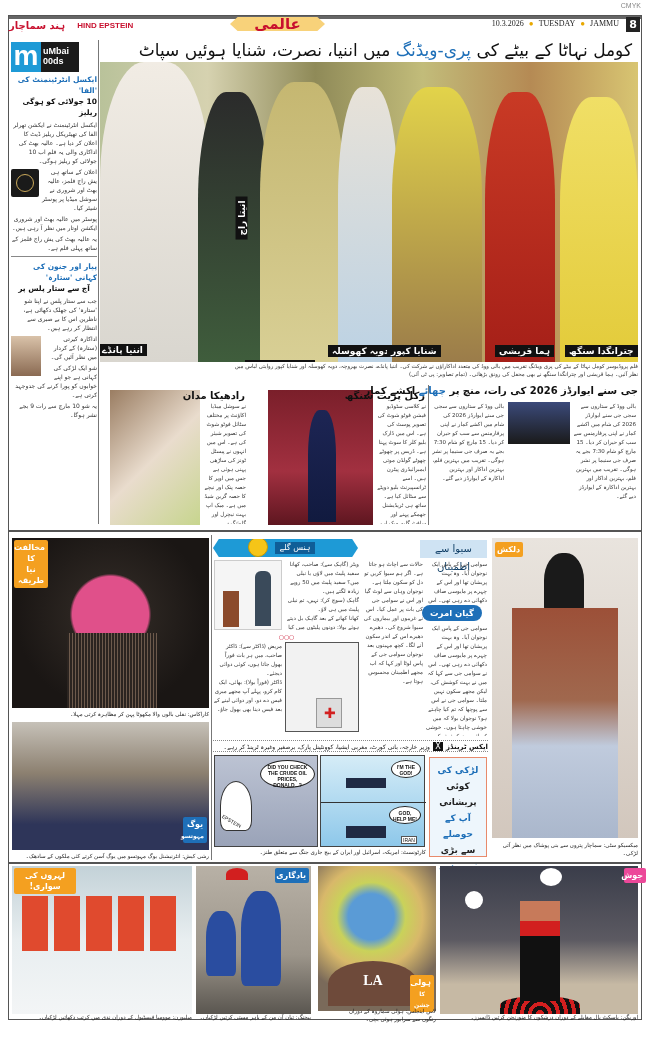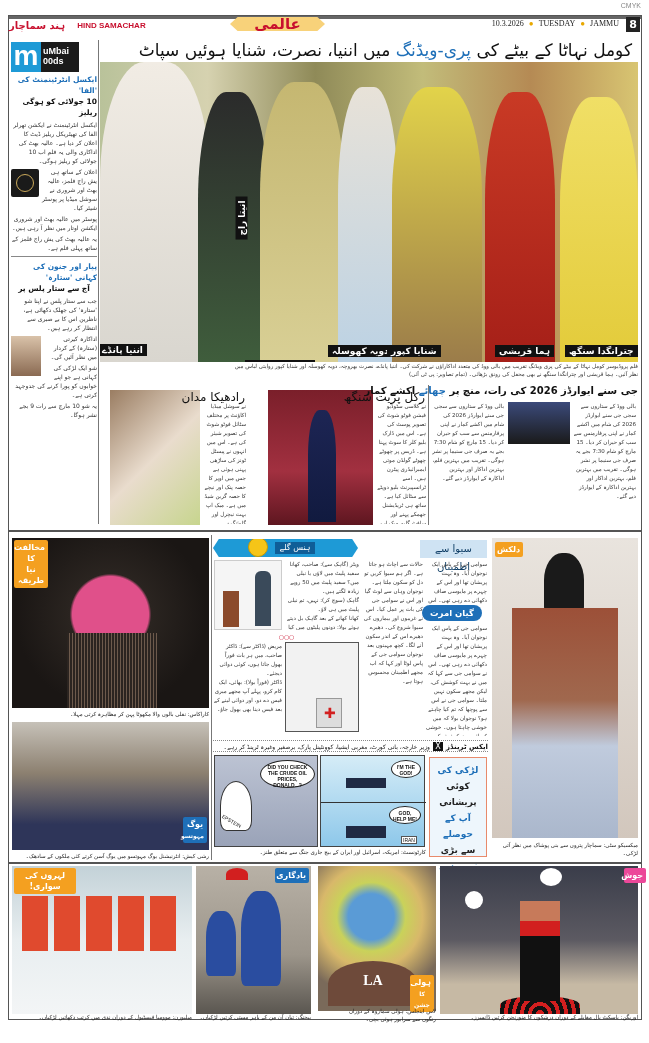--- a/index.html
+++ b/index.html
@@ -23,21 +23,21 @@
 .alpha-logo{float:left;width:28px;height:28px;background:#1a1a1a;border-radius:2px;margin:2px 3px 2px 0;position:relative}
 .alpha-logo:after{content:"";position:absolute;left:5px;top:5px;width:16px;height:16px;border:1.5px solid #c9a85a;border-radius:50%}
 .actress-thumb{float:left;width:30px;height:40px;background:linear-gradient(#d9c2a9,#8a6a52);margin:2px 3px 2px 0}
 .headline{position:absolute;left:150px;top:40px;width:488px;height:24px;direction:rtl;font-size:17px;font-weight:normal;color:#111;text-align:right;padding-right:6px;white-space:nowrap}
 .headline .blue{color:#1e6fb8}
 .mainphoto{position:absolute;left:100px;top:62px;width:538px;height:300px;background:linear-gradient(90deg,#b9c29a 0%,#d6d2b0 20%,#8f8a58 40%,#c2bc7a 60%,#b58a54 80%,#d8c572 100%);overflow:hidden}
 .fig{position:absolute;bottom:0;border-radius:40% 40% 0 0}
 .namebox{position:absolute;background:#111;color:#fff;font-size:9px;font-weight:bold;padding:1px 4px;direction:rtl;white-space:nowrap}
 .caption-main{position:absolute;left:225px;top:362px;width:413px;height:18px;direction:rtl;font-size:5.5px;line-height:8px;color:#333;overflow:hidden}
 .sub-photo{position:absolute}
-.sub-title{position:absolute;direction:rtl;font-size:12px;font-weight:normal;color:#111;white-space:nowrap}
+.sub-title{position:absolute;direction:rtl;font-size:10px;font-weight:bold;color:#111;white-space:nowrap}
 .sub-text{position:absolute;direction:rtl;font-size:5.5px;line-height:9px;color:#333;overflow:hidden}
 .vline{position:absolute;width:1px;background:#777}
 .hline{position:absolute;height:1px;background:#777}
 .awards-head{position:absolute;left:430px;top:385px;width:208px;direction:rtl;font-size:10px;font-weight:bold;color:#111;text-align:right;white-space:nowrap}
 .awards-head .blue{color:#1e6fb8}
 .badge{position:absolute;color:#fff;font-size:8px;font-weight:bold;padding:2px 3px;direction:rtl;text-align:center;line-height:11px;border-radius:2px}
 .humor-banner{position:absolute;left:213px;top:539px;width:145px;height:18px;background:#1e9ad6;clip-path:polygon(4% 0,96% 0,100% 50%,96% 100%,4% 100%,0 50%)}
 .humor-banner .lbl{position:absolute;left:62px;top:3px;width:40px;height:12px;background:#0f5e97;color:#fff;font-size:8px;text-align:center;line-height:12px;direction:rtl}
 .smiley{position:absolute;left:35px;top:-2px;width:20px;height:20px;border-radius:50%;background:#f5c518;border:1px solid #c79a00}
 .bluebox{position:absolute;background:#cfe3f3;color:#0f3e66;font-size:10px;font-weight:normal;direction:rtl;text-align:center}
@@ -53,21 +53,21 @@
 .bubble{position:absolute;background:#fff;border:1px solid #222;border-radius:50%;font-size:5px;font-family:"Liberation Sans",sans-serif;font-weight:bold;text-align:center;line-height:6px;padding:3px 2px;color:#111}
 </style>
 </head>
 <body>
 
 <div class="cmyk">CMYK</div>
 <div class="frame"></div>
 
 <div class="topbar">
   <span class="logo-ur">ہند سماچار</span>
-  <span class="logo-en">HIND SAMACHAR</span>
+  <span class="logo-en">HIND EPSTEIN</span>
 </div>
 <div class="section-tag">عالمی نظارہ</div>
 <div class="dateline">
   <span>10.3.2026</span><span class="dot">●</span><span>TUESDAY</span><span class="dot">●</span><span>JAMMU</span>
 </div>
 <div class="pageno">8</div>
 
 <div class="mm-logo">
   <div class="m">m</div>
   <div class="t">

